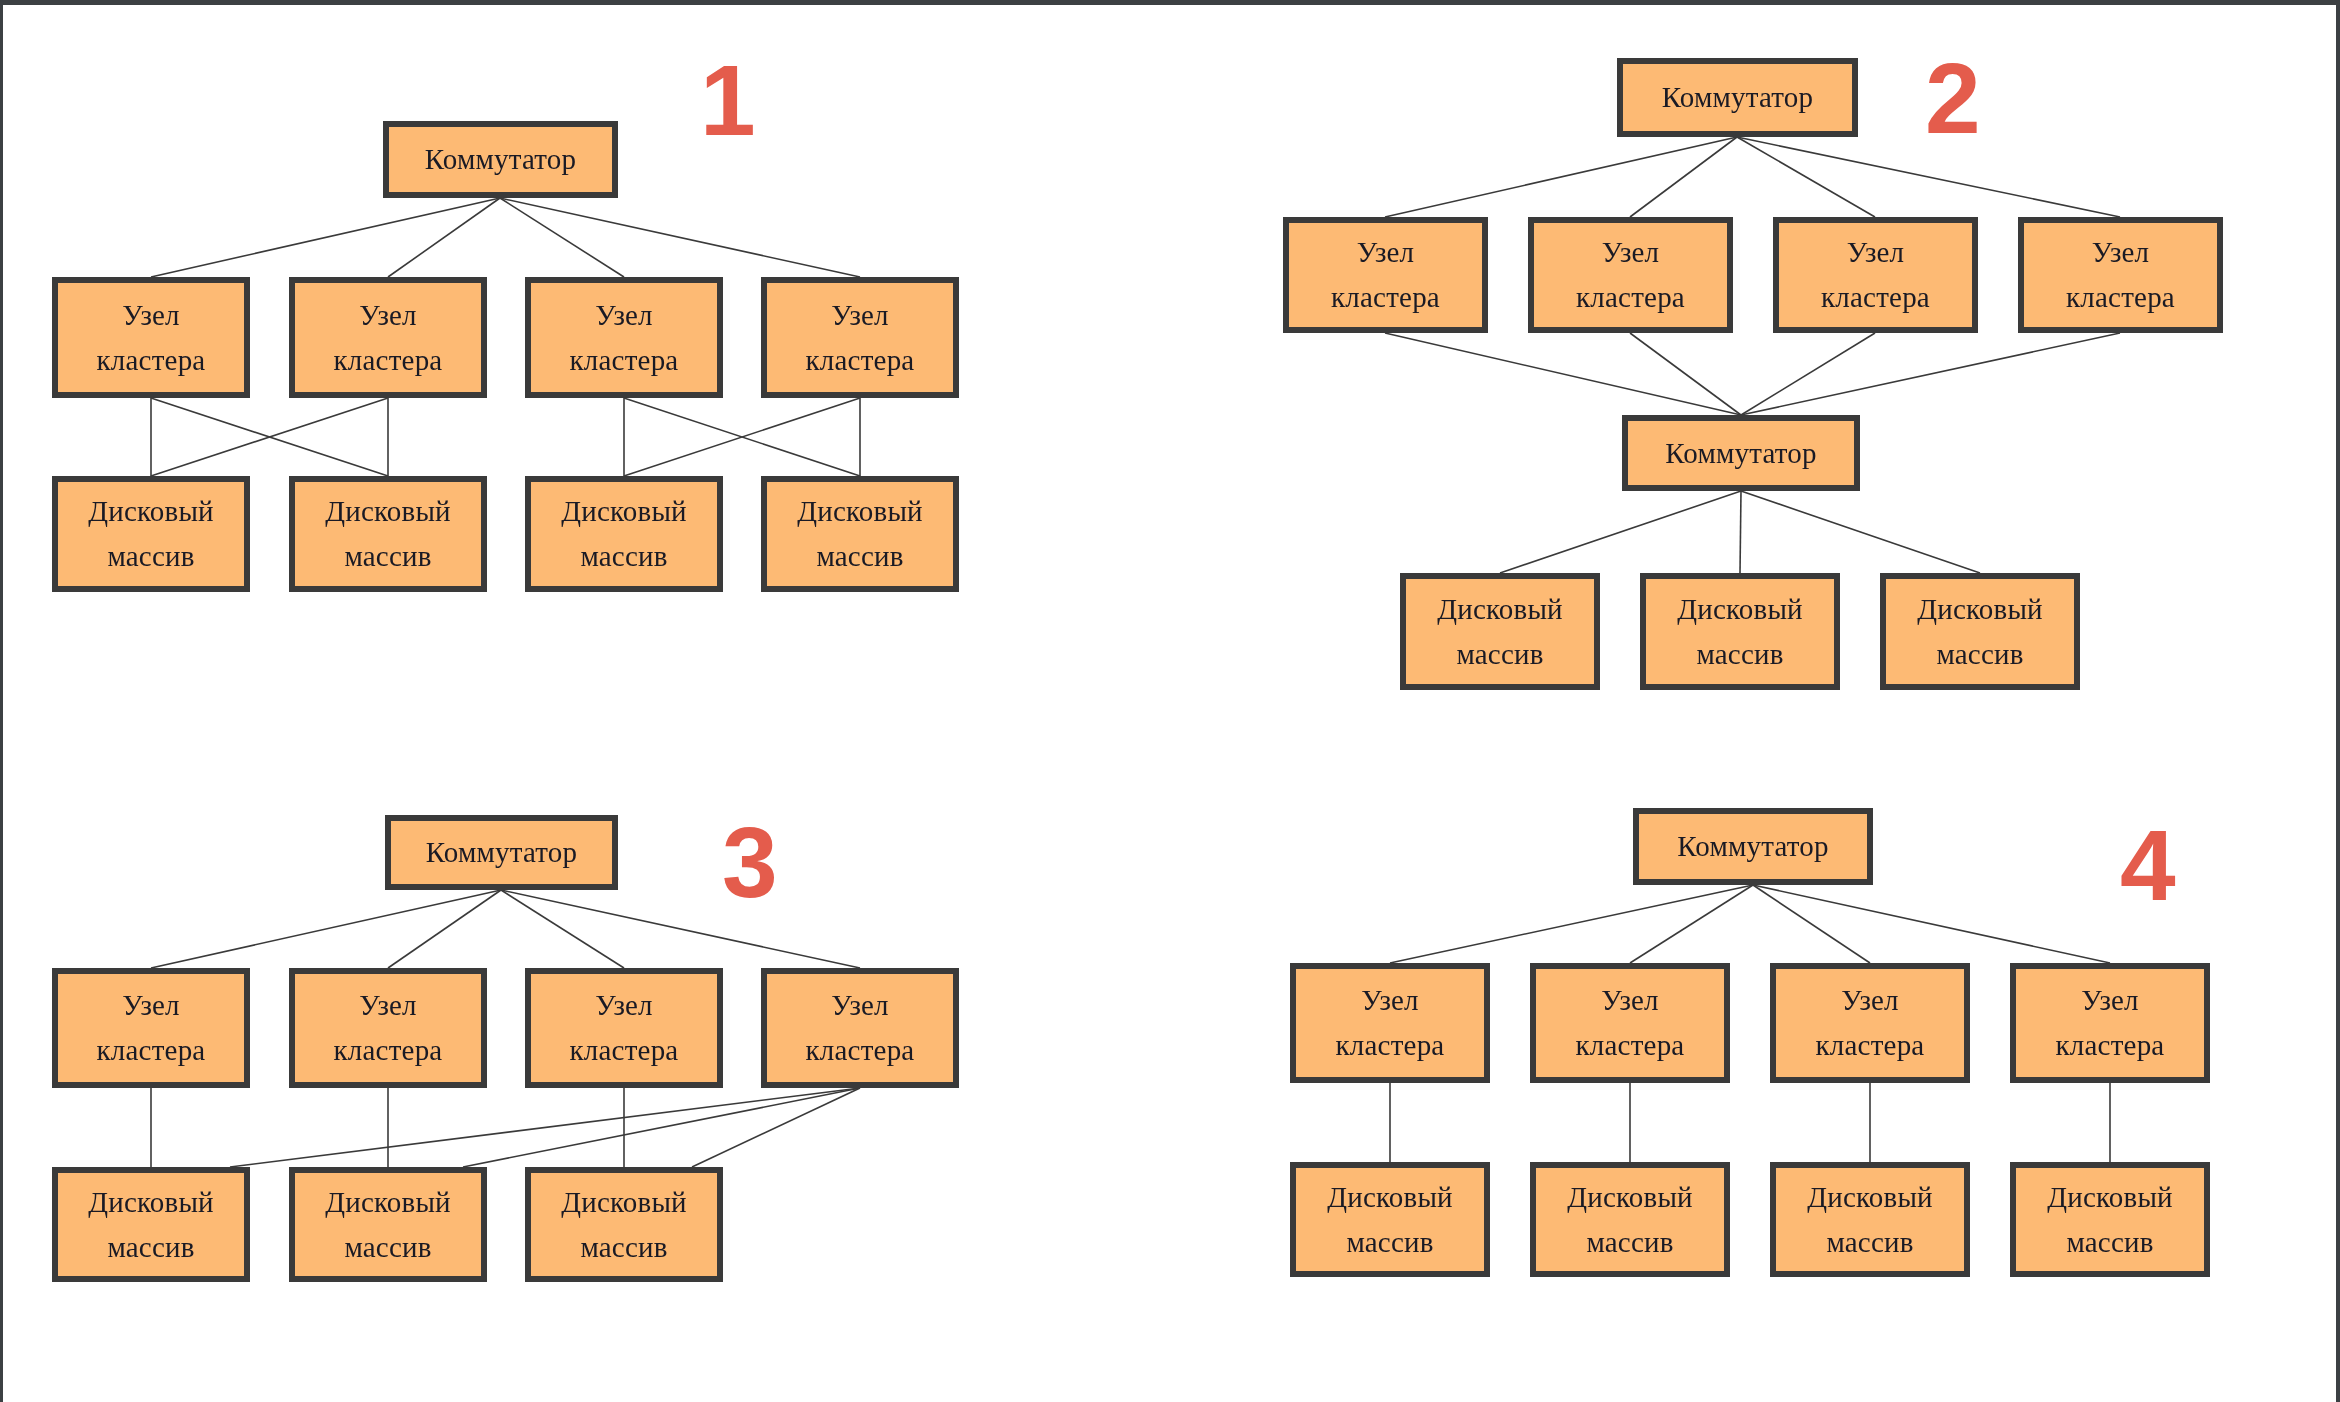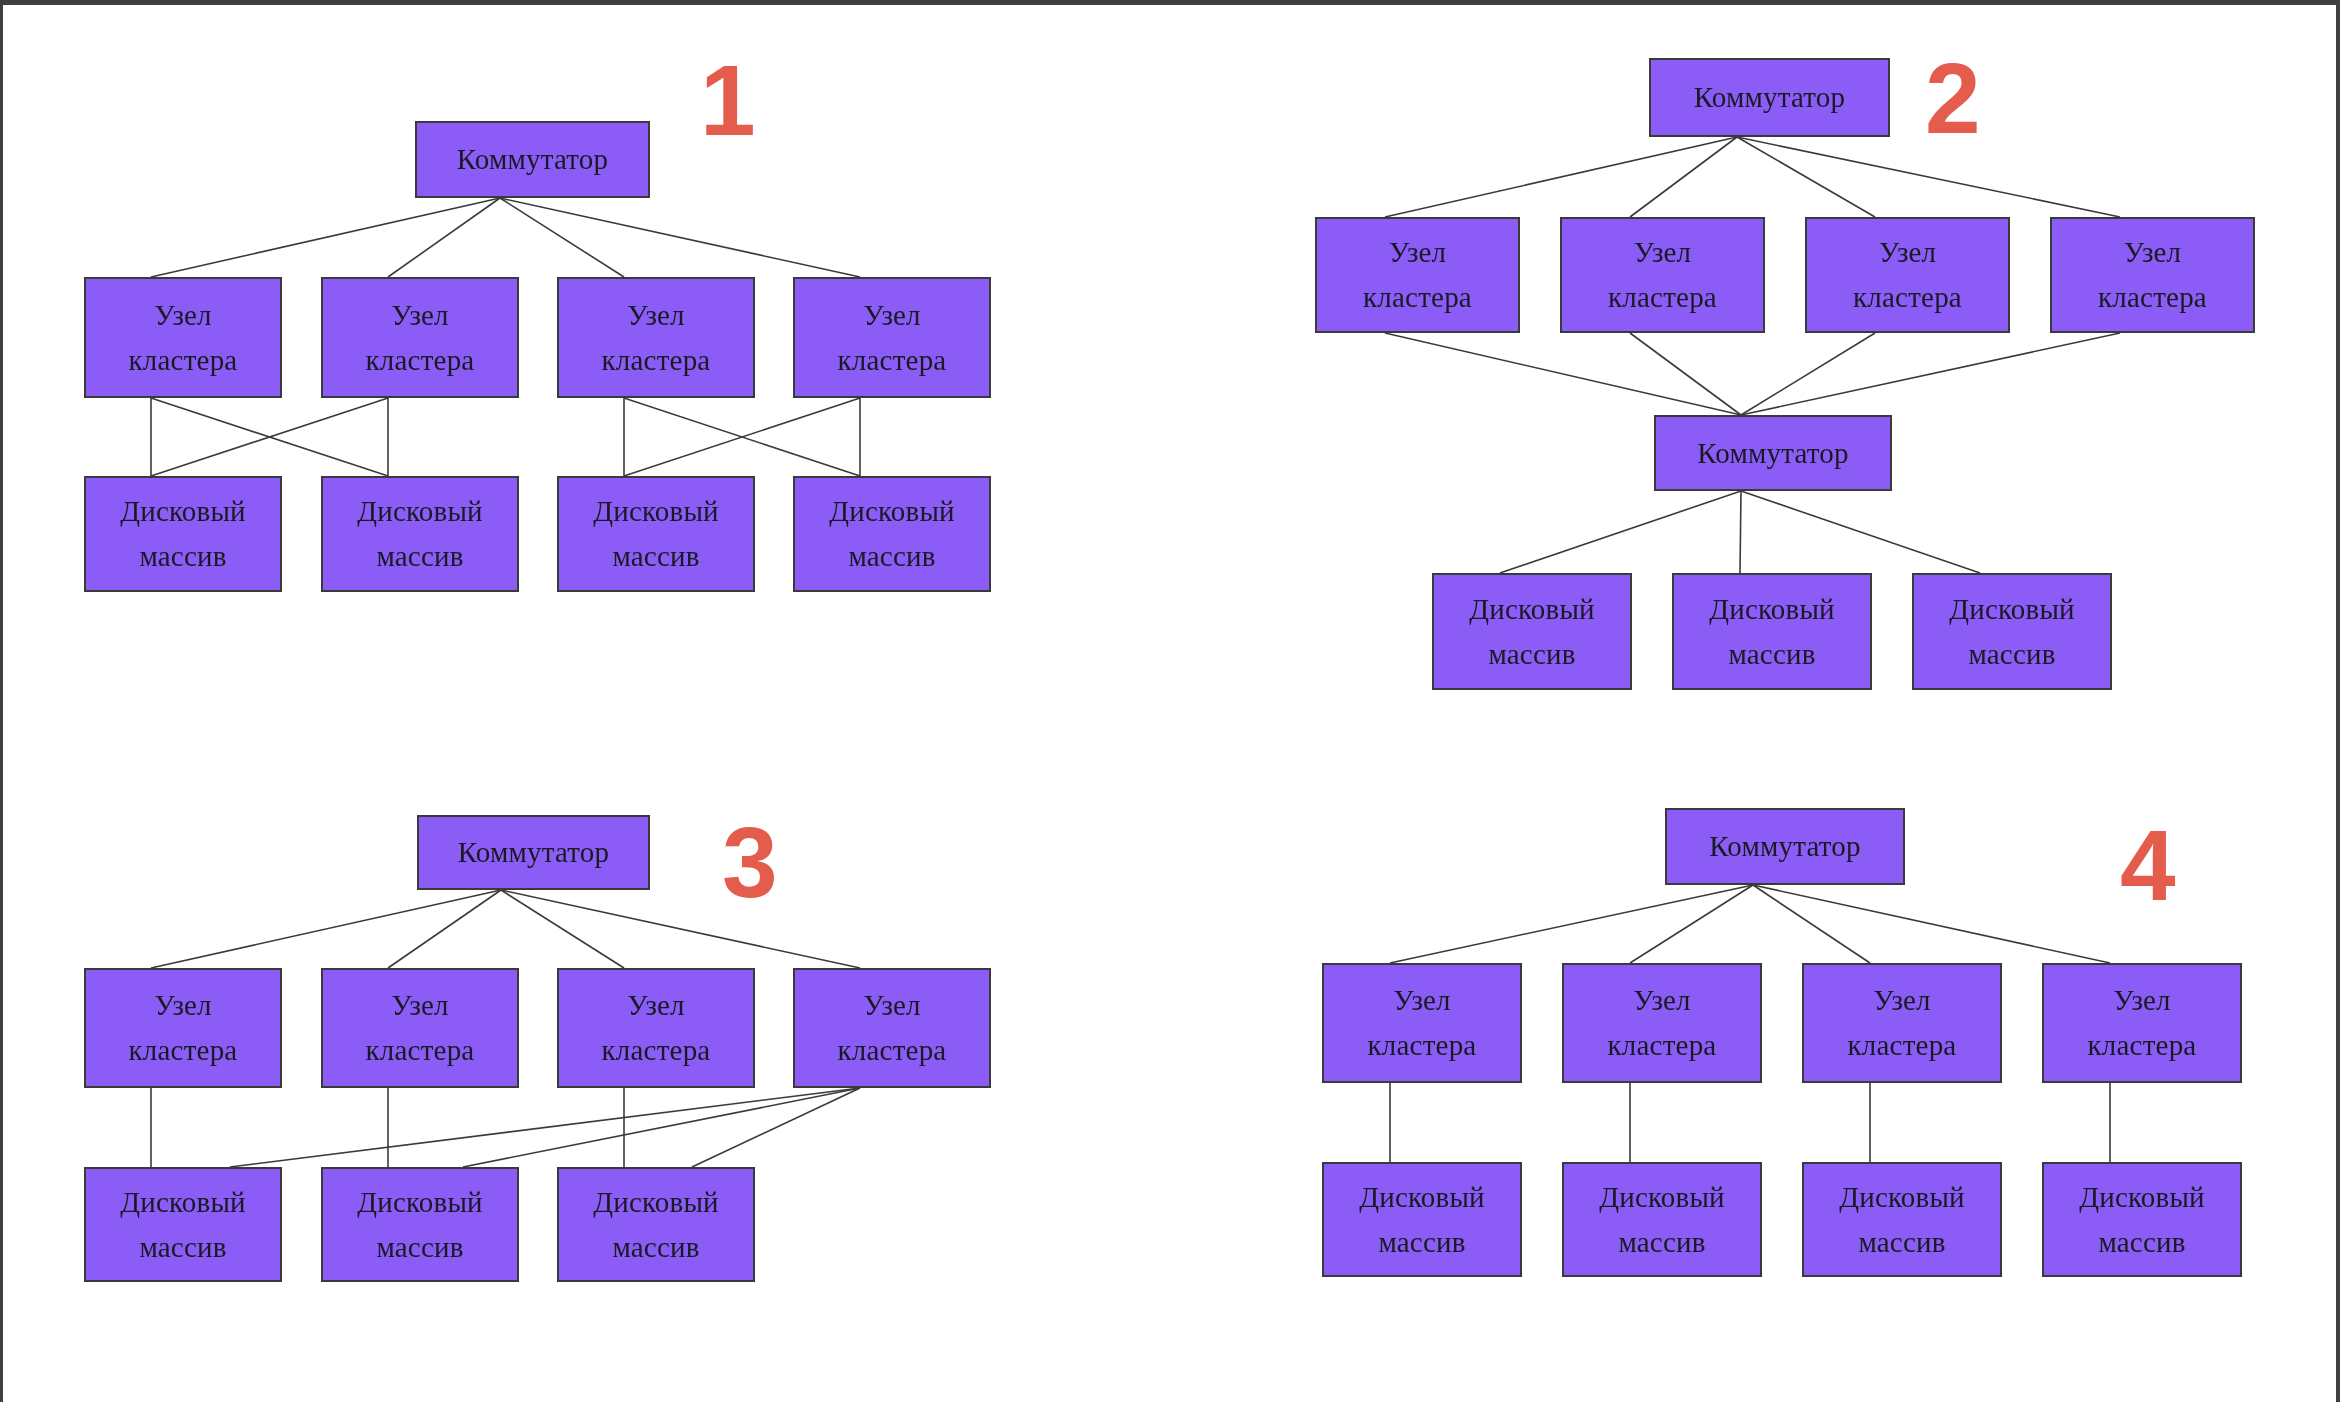--- a/index.html
+++ b/index.html
@@ -9,23 +9,23 @@
   }
   .frame-bar{position:absolute;z-index:5;}
   #frame-top{left:0;top:0;width:2340px;height:5px;}
   #frame-left{left:0;top:0;width:3px;height:1402px;}
   #frame-right{right:0;top:0;width:4px;height:1402px;}
   #wires{position:absolute;left:0;top:0;z-index:1;}
   #diagrams{position:absolute;left:0;top:0;width:2340px;height:1402px;z-index:2;}
   .diagram{position:absolute;left:0;top:0;width:0;height:0;}
   .node-box{
     position:absolute;box-sizing:border-box;
-    border:2px solid #000000;background:#8b5cf6;
+    border:6px solid #000000;background:#fdba74;
     display:flex;flex-direction:column;align-items:center;justify-content:center;
-    text-align:center;font-size:29px;line-height:1.55;letter-spacing:0.2px;margin-left:32px;
+    text-align:center;font-size:29px;line-height:1.55;letter-spacing:0.2px;
   }
   .box-line{white-space:nowrap;}
   .diagram-number{
     position:absolute;font-family:"Liberation Sans",sans-serif;
     font-size:100px;font-weight:600;line-height:1;
   }
 </style>
 </head>
 <body style="background: rgb(255, 255, 255);">
 

